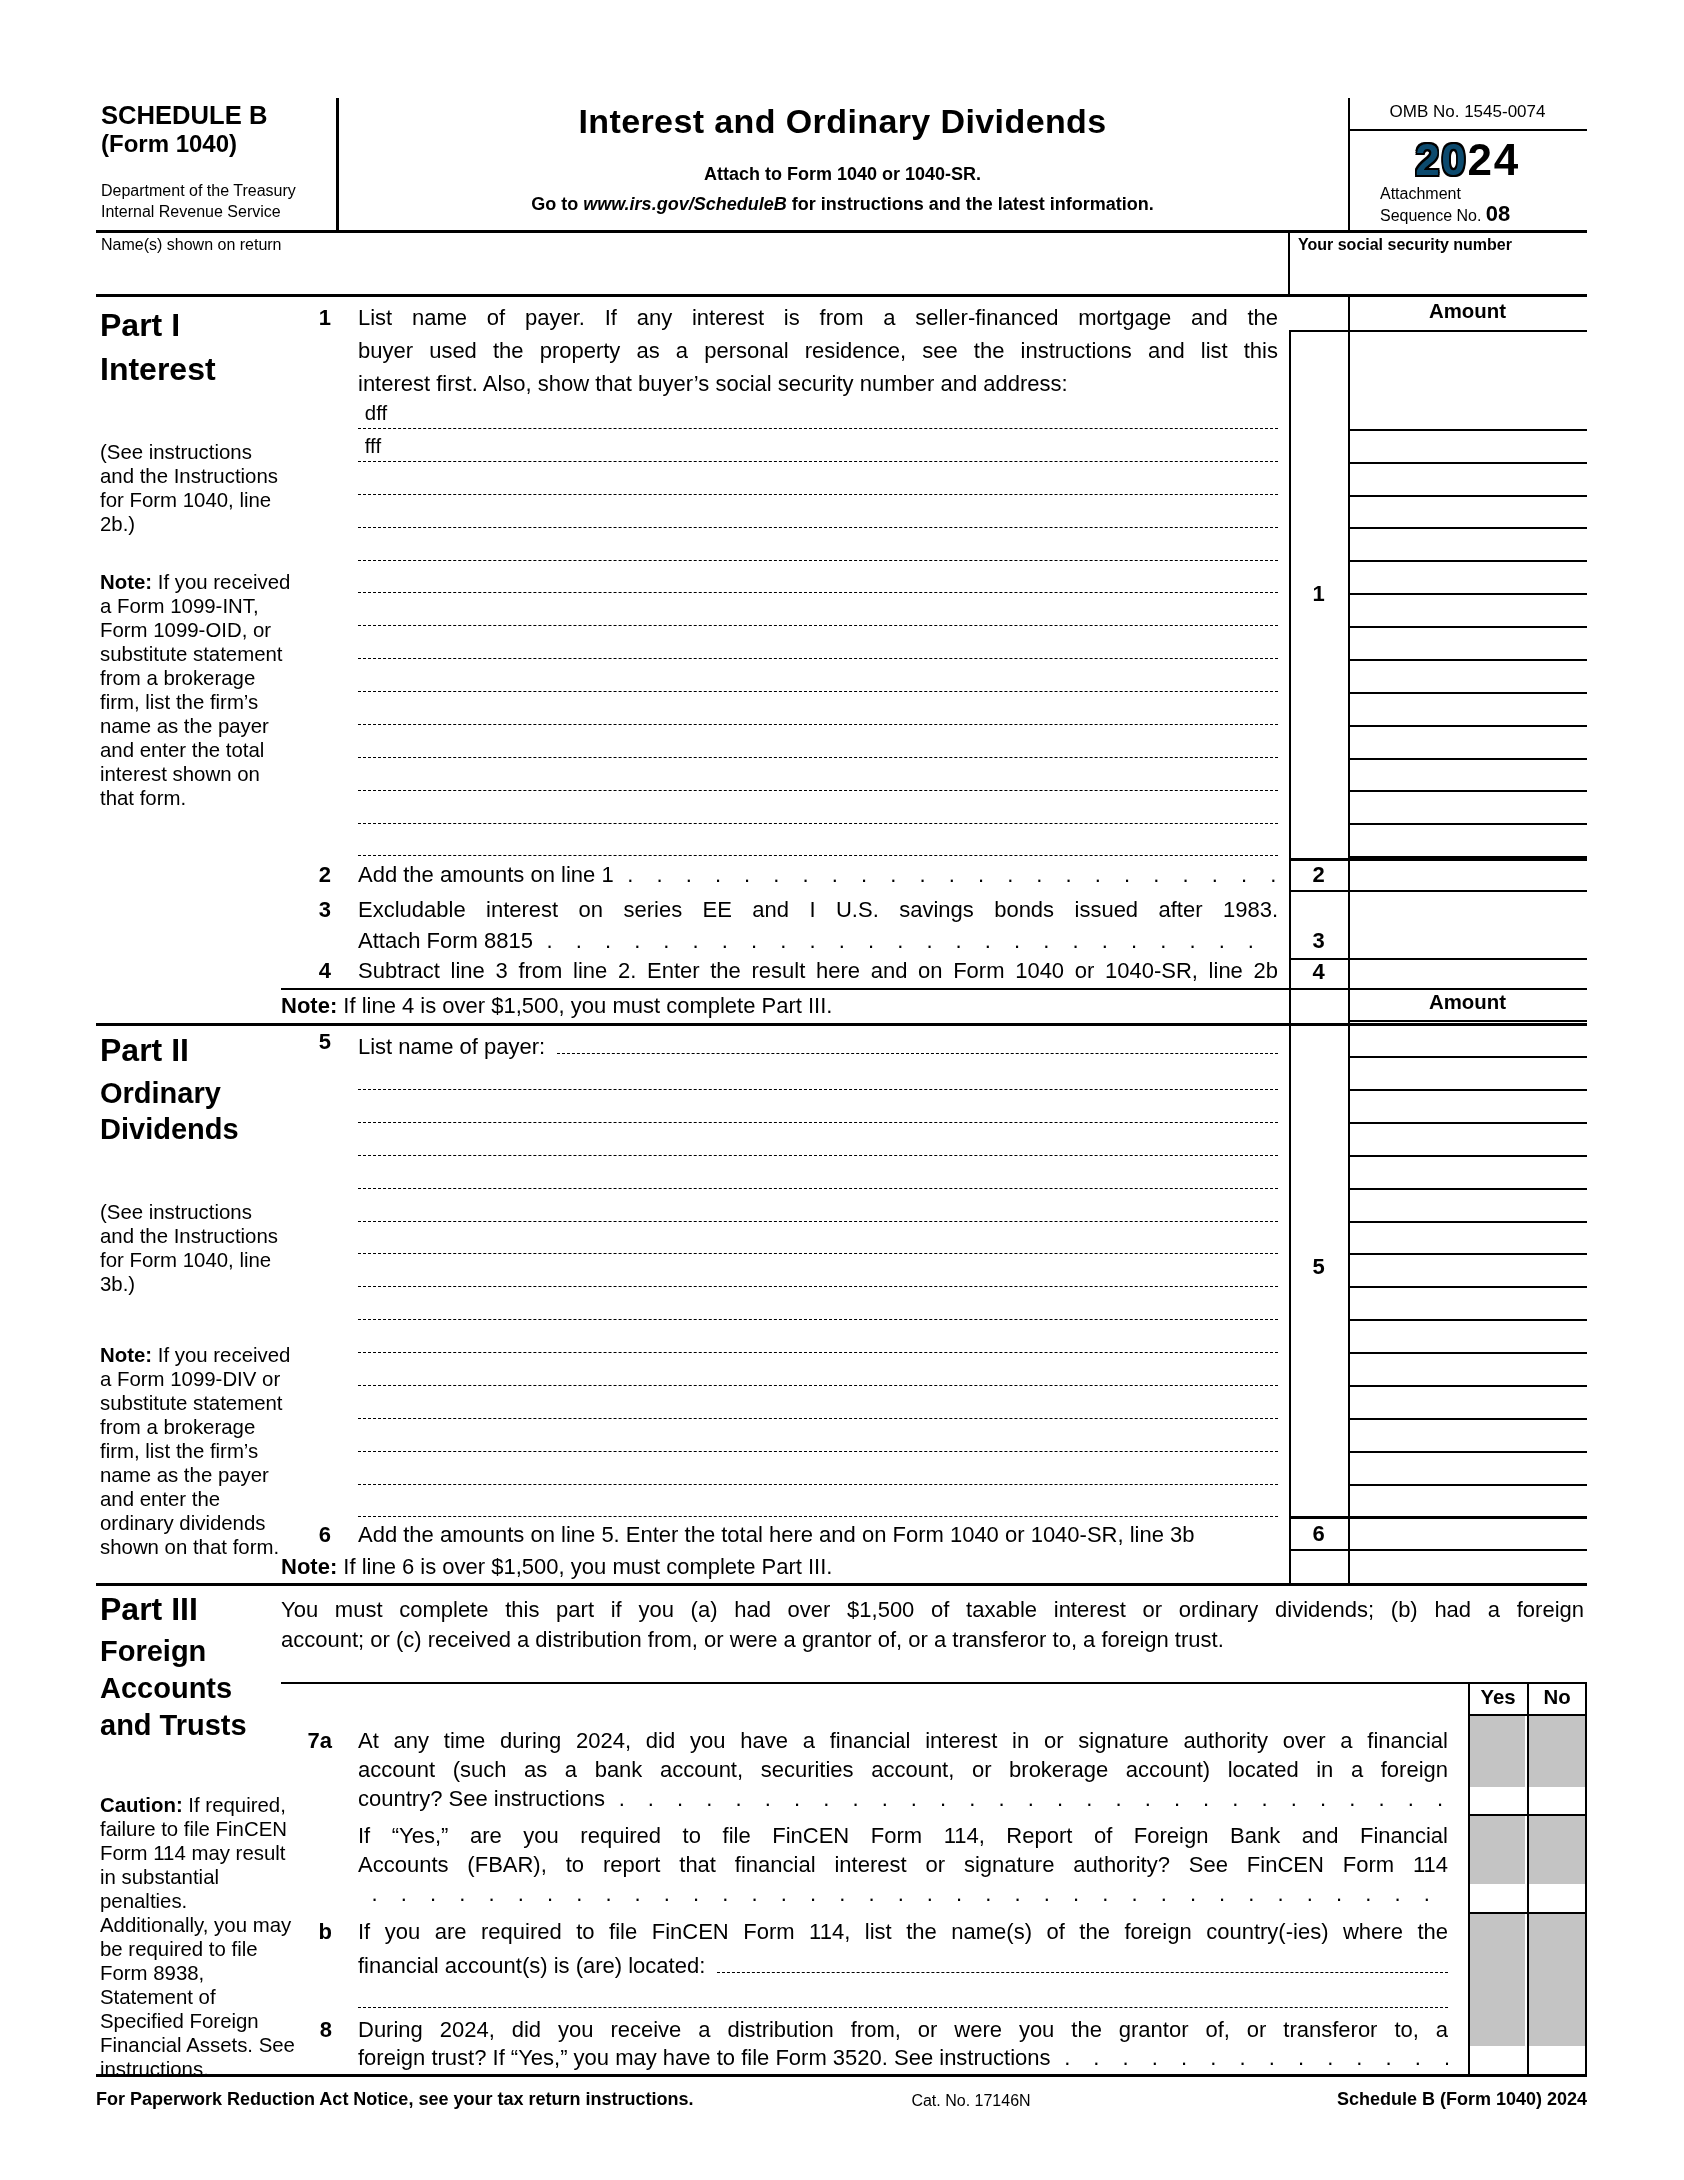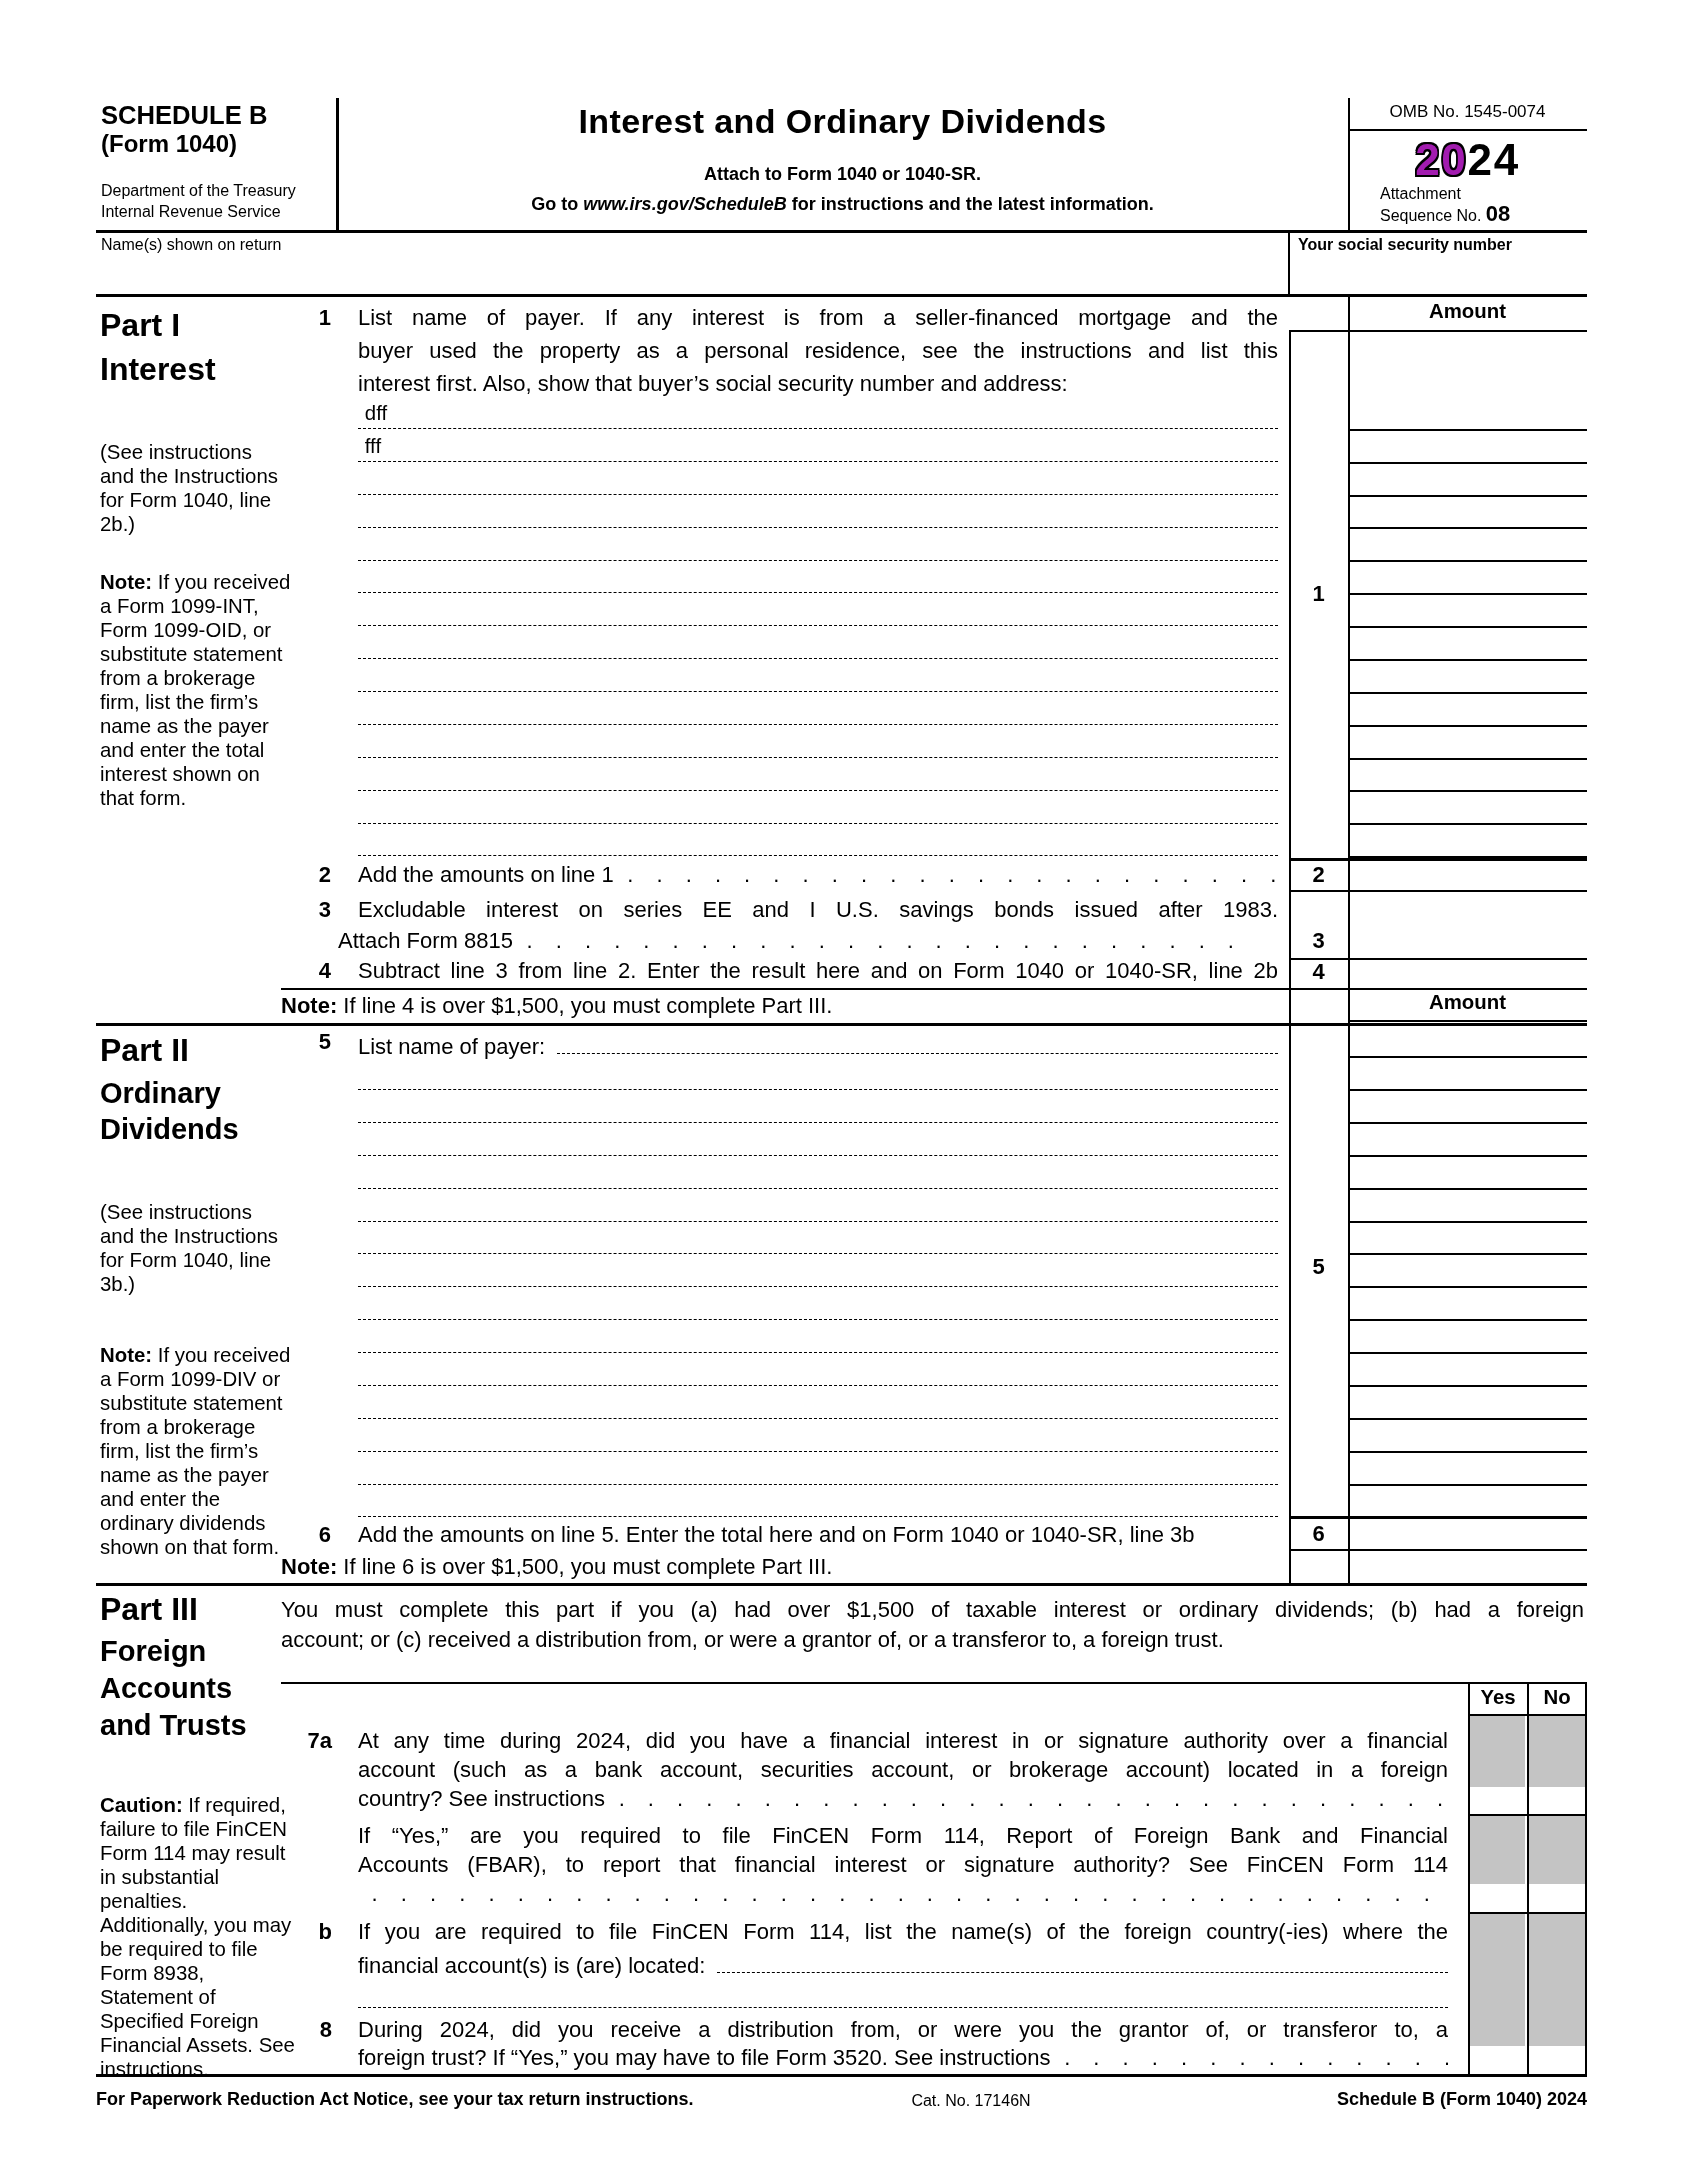--- a/index.html
+++ b/index.html
@@ -28,21 +28,21 @@
   .payer-row{position:absolute;left:0;width:100%;height:33px;border-bottom:1.7px dashed #000;box-sizing:border-box;}
   .payer-val{position:absolute;left:6.8px;bottom:2.6px;font-size:20.4px;}
   .amt-col{position:absolute;left:1348px;width:239px;}
   .amt-line{position:absolute;left:0;width:100%;height:1.7px;background:#000;}
   .flexline{display:flex;align-items:baseline;font-size:22px;line-height:29px;}
   .dots{flex:1;overflow:hidden;white-space:nowrap;word-spacing:17px;padding-left:13.6px;font-size:22px;}
   .dashfill{flex:1;margin-left:12px;height:25.6px;border-bottom:1.7px dashed #000;}
   .fulldash{position:absolute;border-bottom:1.7px dashed #000;}
   .gray{position:absolute;background:#c4c4c4;}
   .yr{font-size:44px;font-weight:bold;letter-spacing:1.7px;}
-  .yr-outline{color:#a21caf;text-shadow:-1.7px -1.7px 0 #000,1.7px -1.7px 0 #000,-1.7px 1.7px 0 #000,1.7px 1.7px 0 #000,0 1.7px 0 #000,0 -1.7px 0 #000,1.7px 0 0 #000,-1.7px 0 0 #000;}
+  .yr-outline{color:#0c4a6e;text-shadow:-1.7px -1.7px 0 #000,1.7px -1.7px 0 #000,-1.7px 1.7px 0 #000,1.7px 1.7px 0 #000,0 1.7px 0 #000,0 -1.7px 0 #000,1.7px 0 0 #000,-1.7px 0 0 #000;}
   .seqno{font-size:22px;font-weight:bold;}
   .note-line{position:absolute;font-size:22px;}
 </style>
 </head>
 <body>
 
 <div class="page">
 
   <div class="abs" style="left:101px;top:101px;">
     <div style="font-size:25.6px;font-weight:bold;">SCHEDULE B</div>
@@ -127,21 +127,21 @@
 
   <div class="num" style="left:256px;top:860px;">2</div>
   <div class="abs flexline" style="left:358px;top:860px;width:920px;">
     <span>Add the amounts on line 1</span>
     <span class="dots">. . . . . . . . . . . . . . . . . . . . . . . . . . . . . . . . . . . . . . . . . . . . . .</span>
   </div>
   <div class="rnum" style="top:862px;">2</div>
 
   <div class="num" style="left:256px;top:895px;">3</div>
   <div class="abs fs26 jl" style="left:358px;top:895px;width:920px;">Excludable interest on series EE and I U.S. savings bonds issued after 1983.</div>
-  <div class="abs flexline" style="left:338px;top:926px;width:920px;">
+  <div class="abs flexline" style="left:358px;top:926px;width:920px;">
     <span>Attach Form 8815</span>
     <span class="dots">. . . . . . . . . . . . . . . . . . . . . . . . . . . . . . . . . . . . . . . . . . . . . .</span>
   </div>
   <div class="rnum" style="top:928px;">3</div>
 
   <div class="num" style="left:256px;top:956px;">4</div>
   <div class="abs fs26 jl" style="left:358px;top:956px;width:920px;">Subtract line 3 from line 2. Enter the result here and on Form 1040 or 1040-SR, line 2b</div>
   <div class="rnum" style="top:959px;">4</div>
 
   <div class="note-line" style="left:281px;top:993px;">

